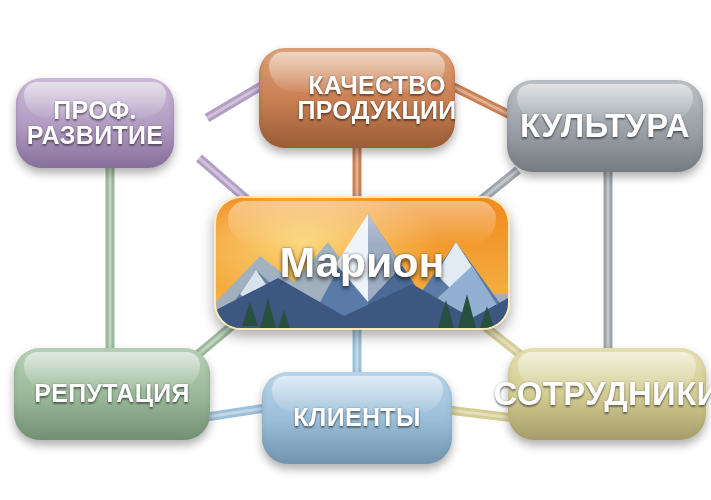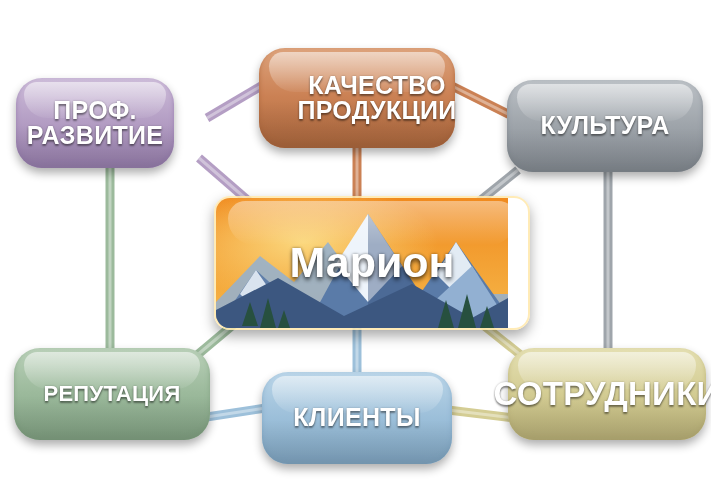--- a/index.html
+++ b/index.html
@@ -18,22 +18,22 @@
   .node::before{content:"";position:absolute;left:5%;right:5%;top:4px;height:40%;
       border-radius:22px 22px 40px 40px;
       background:linear-gradient(to bottom,rgba(255,255,255,.55),rgba(255,255,255,.06));
       z-index:2;pointer-events:none;}
   
   .node::after{content:"";position:absolute;inset:0;border-radius:26px;
       background:linear-gradient(to bottom,rgba(255,255,255,0) 52%,rgba(0,0,0,.12) 100%);
       z-index:1;pointer-events:none;}
 
   
-  #center{position:absolute;border-radius:16px;overflow:hidden;
-      box-shadow:0 6px 13px rgba(0,0,0,.34);border:2px solid rgba(255,232,170,.85);padding-left:20px;}
+  #center{position:absolute;border-radius:27px;overflow:hidden;
+      box-shadow:0 6px 13px rgba(0,0,0,.34);border:2px solid rgba(255,232,170,.85);}
   #center svg{position:absolute;left:0;top:0;}
   #center .cap{position:absolute;left:0;right:0;top:50%;transform:translateY(-52%);
       z-index:6;color:#fff;font-weight:bold;text-align:center;
       text-shadow:0 3px 4px rgba(0,0,0,.55),0 0 3px rgba(0,0,0,.4);}
   #center .gloss{position:absolute;left:4%;right:4%;top:3px;height:34%;
       border-radius:40px 40px 60px 60px;z-index:5;
       background:linear-gradient(to bottom,rgba(255,255,255,.42),rgba(255,255,255,0));}
 </style>
 </head>
 <body>
@@ -104,24 +104,24 @@
       </div>
       <div class="node" style="left: 16px; top: 78px; width: 158px; height: 90px; background: linear-gradient(rgb(205, 188, 217) 0%, rgb(180, 158, 196) 48%, rgb(154, 129, 176) 100%); box-shadow: rgba(0, 0, 0, 0.32) 0px 5px 10px, rgb(154, 129, 176) 0px -3px 5px inset;">
         <div class="cap" style="font-size: 25px; white-space: pre-line;">ПРОФ.
 РАЗВИТИЕ</div>
       </div>
       <div class="node" style="left: 259px; top: 48px; width: 196px; height: 100px; background: linear-gradient(rgb(221, 163, 124) 0%, rgb(203, 129, 84) 48%, rgb(176, 106, 63) 100%); box-shadow: rgba(0, 0, 0, 0.32) 0px 5px 10px, rgb(176, 106, 63) 0px -3px 5px inset; padding-left: 40px;">
         <div class="cap" style="font-size: 25px; white-space: pre-line;">КАЧЕСТВО
 ПРОДУКЦИИ</div>
       </div>
       <div class="node" style="left: 507px; top: 80px; width: 196px; height: 92px; background: linear-gradient(rgb(188, 193, 198) 0%, rgb(159, 165, 171) 48%, rgb(134, 141, 148) 100%); box-shadow: rgba(0, 0, 0, 0.32) 0px 5px 10px, rgb(134, 141, 148) 0px -3px 5px inset;">
-        <div class="cap" style="font-size: 25px; white-space: pre-line;">КУЛЬТУРА</div>
+        <div class="cap" style="font-size: 33px; white-space: pre-line;">КУЛЬТУРА</div>
       </div>
       <div class="node" style="left: 14px; top: 348px; width: 196px; height: 92px; background: linear-gradient(rgb(185, 208, 184) 0%, rgb(156, 186, 156) 48%, rgb(132, 164, 133) 100%); box-shadow: rgba(0, 0, 0, 0.32) 0px 5px 10px, rgb(132, 164, 133) 0px -3px 5px inset;">
-        <div class="cap" style="font-size: 22px; white-space: pre-line;">РЕПУТАЦИЯ</div>
+        <div class="cap" style="font-size: 25px; white-space: pre-line;">РЕПУТАЦИЯ</div>
       </div>
       <div class="node" style="left: 262px; top: 372px; width: 190px; height: 92px; background: linear-gradient(rgb(186, 213, 232) 0%, rgb(157, 192, 218) 48%, rgb(131, 169, 198) 100%); box-shadow: rgba(0, 0, 0, 0.32) 0px 5px 10px, rgb(131, 169, 198) 0px -3px 5px inset;">
         <div class="cap" style="font-size: 25px; white-space: pre-line;">КЛИЕНТЫ</div>
       </div>
       <div class="node" style="left: 508px; top: 348px; width: 198px; height: 92px; background: linear-gradient(rgb(228, 223, 178) 0%, rgb(212, 205, 148) 48%, rgb(189, 180, 122) 100%); box-shadow: rgba(0, 0, 0, 0.32) 0px 5px 10px, rgb(189, 180, 122) 0px -3px 5px inset;">
         <div class="cap" style="font-size: 33px; white-space: pre-line;">СОТРУДНИКИ</div>
       </div>
     </div>
 </div>
 

